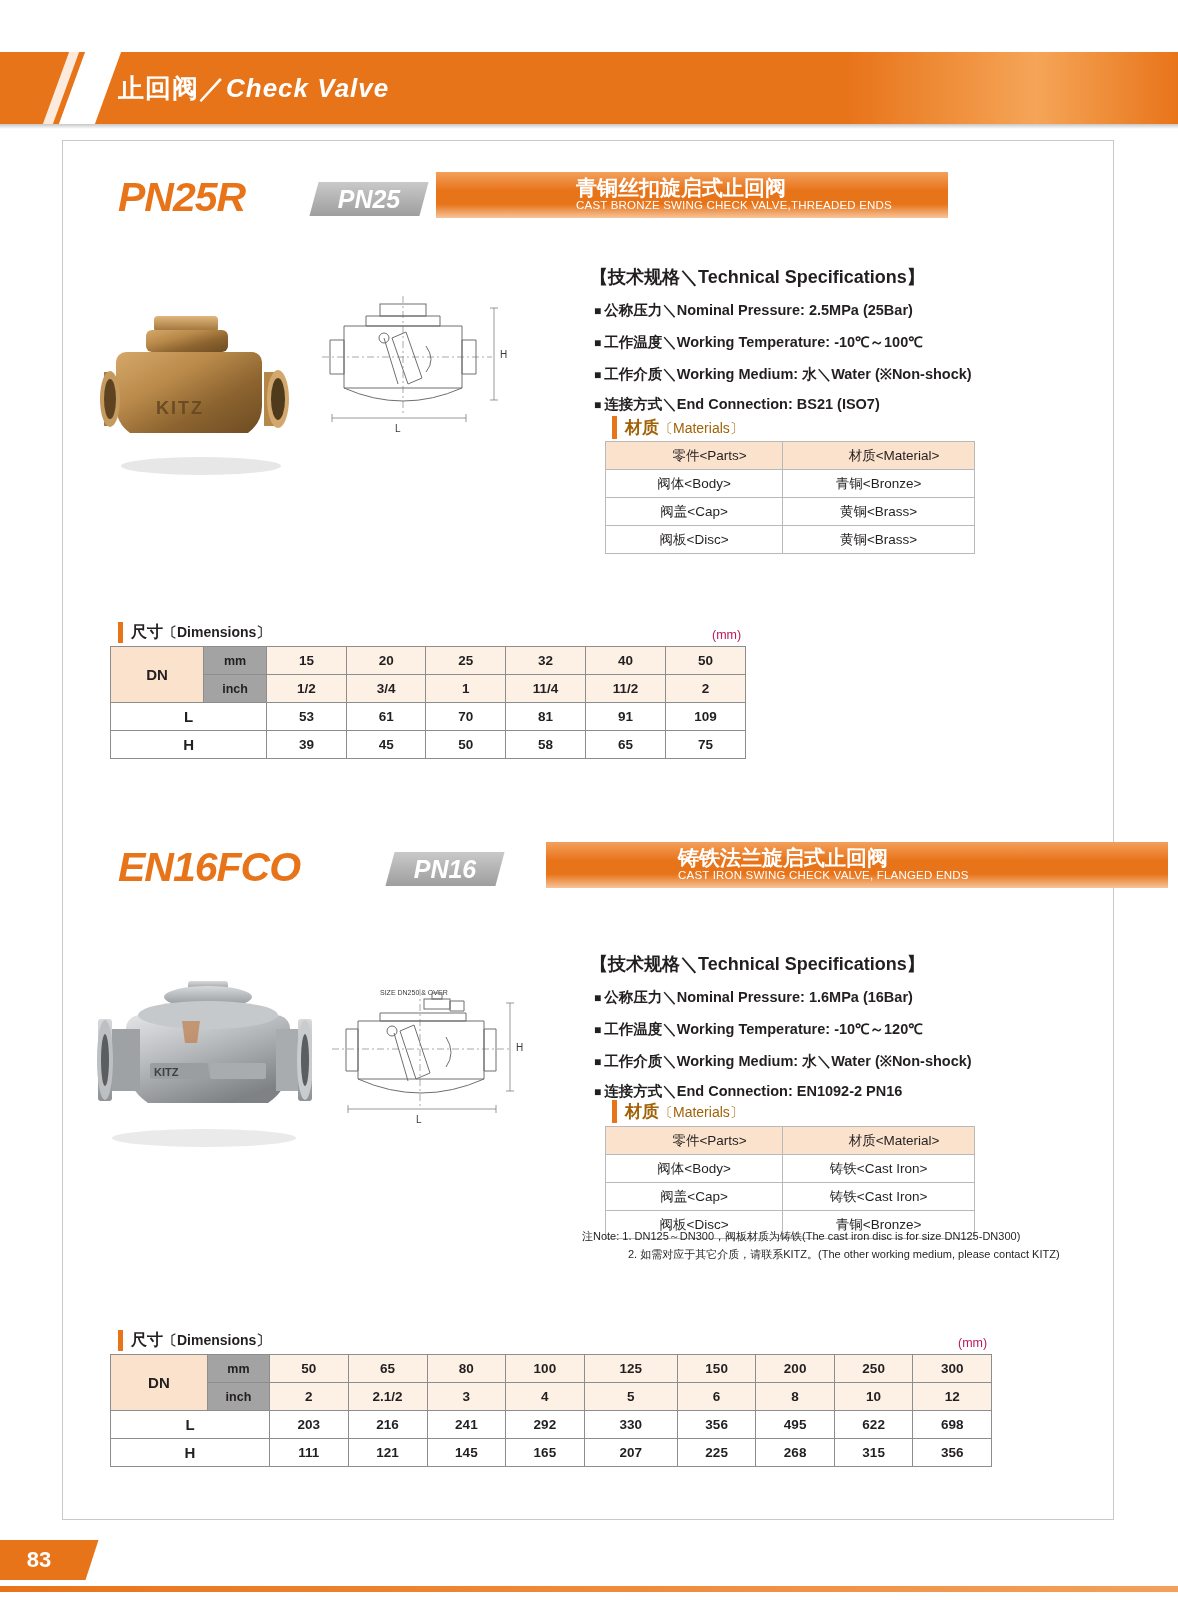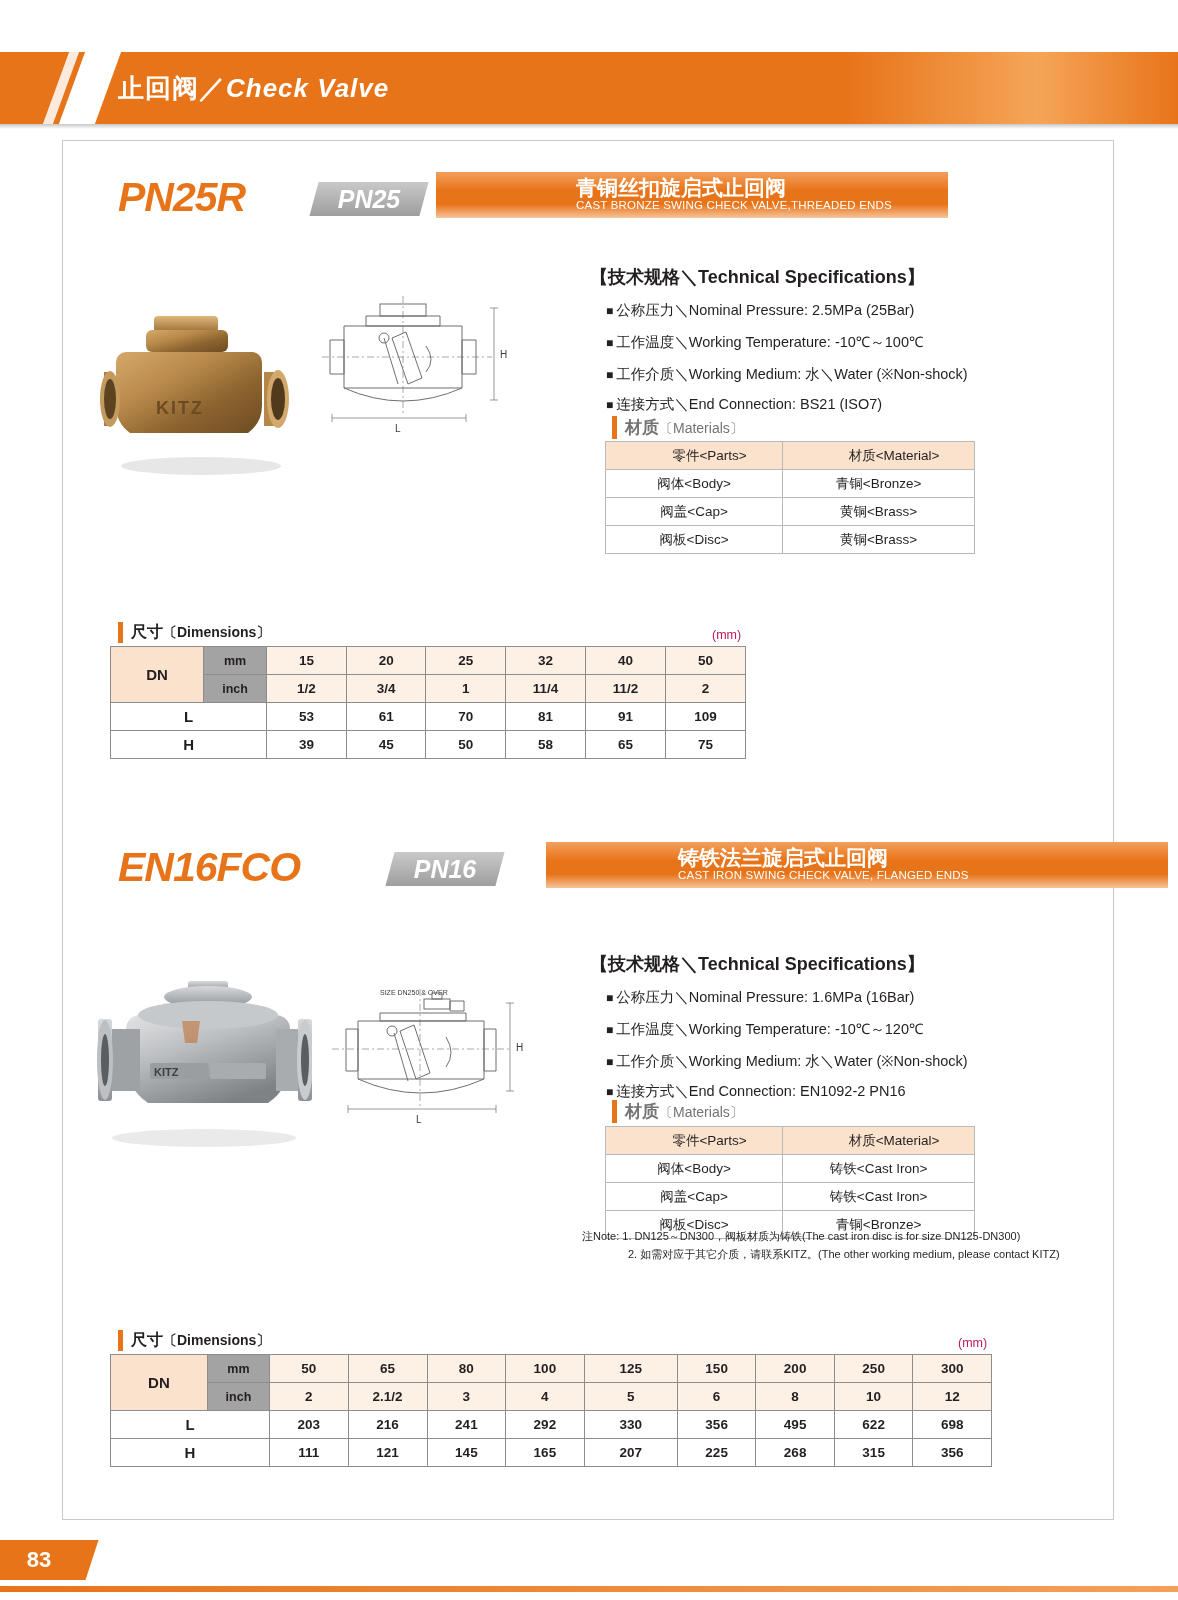--- a/index.html
+++ b/index.html
@@ -77,27 +77,27 @@
     position:absolute;left:0;top:27px;color:#ffffff;
     font-size:11.5px;white-space:nowrap;letter-spacing:.2px;
   }
 
   
   .spec{position:absolute;}
   .spec h3{
     margin:0 0 12px 0;font-size:18px;font-weight:bold;color:#231f20;
   }
   .spec .line{
-    font-size:14.5px;margin:0 0 11px 16px;color:#231f20;white-space:nowrap;
+    font-size:14.5px;margin:0 0 11px 4px;color:#231f20;white-space:nowrap;font-weight:bold;
   }
   .spec .line .sq{color:#231f20;font-size:12px;margin-right:3px;}
 
   
   .mat-title{
-    position:absolute;font-size:17px;font-weight:bold;color:#737373;
+    position:absolute;font-size:17px;font-weight:bold;color:#a16207;
   }
   .mat-title .b{
     display:inline-block;border-left:5px solid #e8741a;padding-left:8px;
   }
   table.mat{
     position:absolute;border-collapse:collapse;
   }
   table.mat td{
     border:1px solid #b9b9b9;height:25px;text-align:center;
     font-size:13.5px;color:#231f20;

